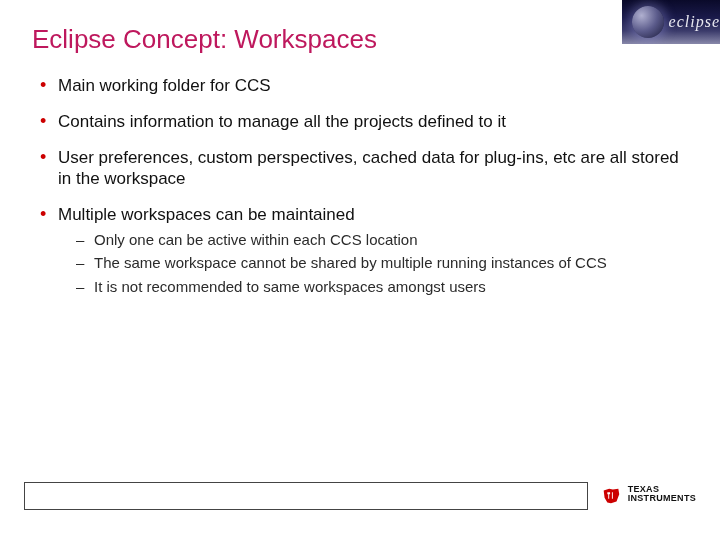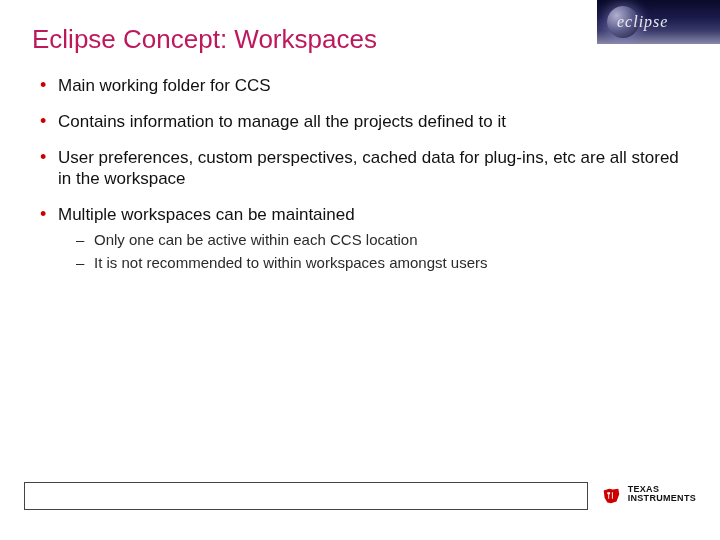--- a/index.html
+++ b/index.html
@@ -12,26 +12,26 @@
       overflow: hidden;
     }
     .slide { width: 100%; height: 100%; position: relative; padding: 24px 32px; }
     .header-row { display: flex; justify-content: space-between; align-items: flex-start; }
     .title {
       font-size: 26px;
       font-weight: normal;
       color: #be185d;
     }
     .eclipse-logo {
-      width: 123px; height: 44px;
+      width: 98px; height: 44px;
       background: linear-gradient(180deg, #0a0a2a 0%, #1a1a4a 40%, #3a3a6a 70%, #8888aa 100%);
       position: relative;
       display: flex;
       align-items: center;
-      justify-content: flex-start;
+      justify-content: flex-end;
       overflow: hidden;
       margin-top: -24px;
       margin-right: -32px;
     }
     .eclipse-logo .orb {
       position: absolute;
       left: 10px; top: 6px;
       width: 32px; height: 32px;
       border-radius: 50%;
       background: radial-gradient(circle at 30% 30%, #b0b0d0 0%, #5a5a8a 50%, #1a1a3a 100%);
@@ -140,21 +140,24 @@
       <li>
         <span>User preferences, custom perspectives, cached data for plug-ins, etc are all stored in the workspace</span>
       </li>
       <li>
         <span>Multiple workspaces can be maintained</span>
         <ul class="level2">
           <li>
             <span>Only one can be active within each CCS location</span>
           </li>
           <li>
-            <span>It is not recommended to within workspaces amongst users</span>
+            <span>The same workspace cannot be shared by multiple running instances of CCS</span>
+          </li>
+          <li>
+            <span>It is not recommended to same workspaces amongst users</span>
           </li>
         </ul>
       </li>
     </ul>
   </div>
 
   <div class="footer">
     <div class="footer-bar"></div>
     <div class="ti-logo">
       <div class="ti-mark">

